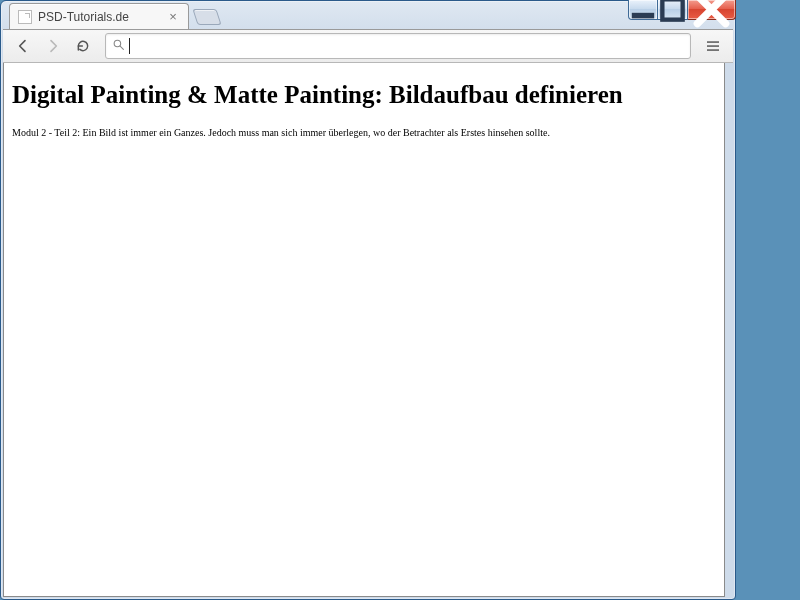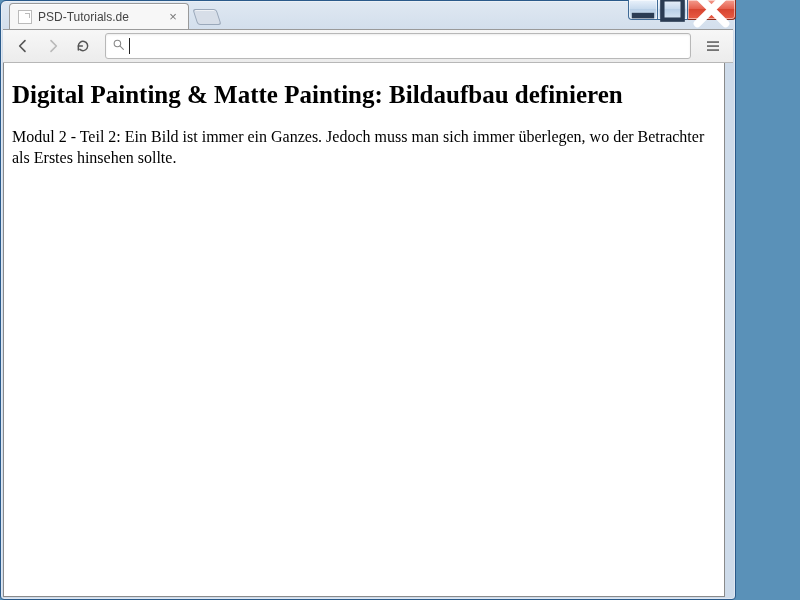--- a/index.html
+++ b/index.html
@@ -165,21 +165,21 @@
     font-family: "Times New Roman", Times, serif;
     color: #000;
   }
   .viewport h1 {
     font-size: 25px;
     font-weight: bold;
     margin: 10px 0 16px 0;
     line-height: 1.15;
   }
   .viewport p {
-    font-size: 16px;
+    font-size: 10px;
     line-height: 1.35;
   }
 
   
   .viewport::-webkit-scrollbar { width: 16px; }
   .viewport::-webkit-scrollbar-track { background: #f1f1f1; border-left: 1px solid #dcdcdc; }
   .viewport::-webkit-scrollbar-thumb { background: #f1f1f1; }
   .viewport::-webkit-scrollbar-button { height: 16px; background: #f1f1f1; border-left:1px solid #dcdcdc;}
 </style>
 </head>

